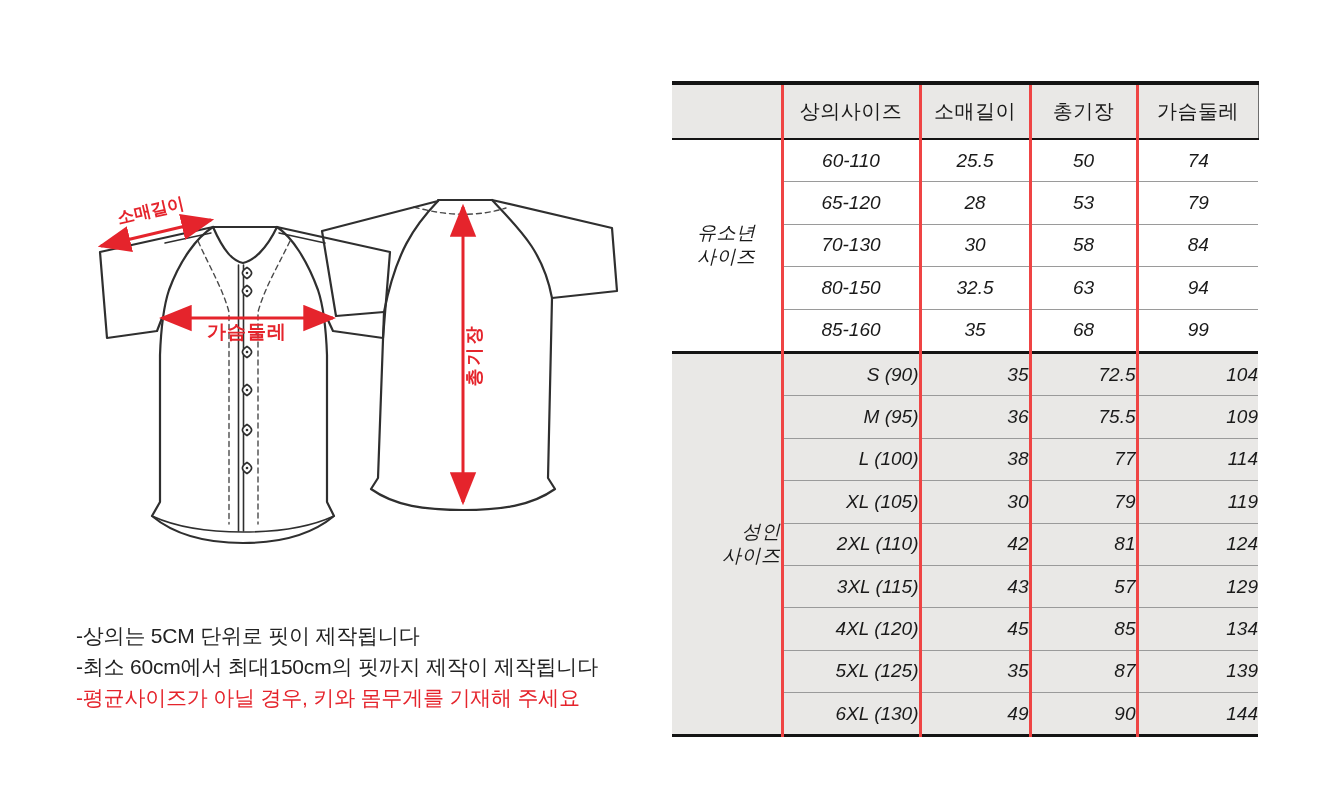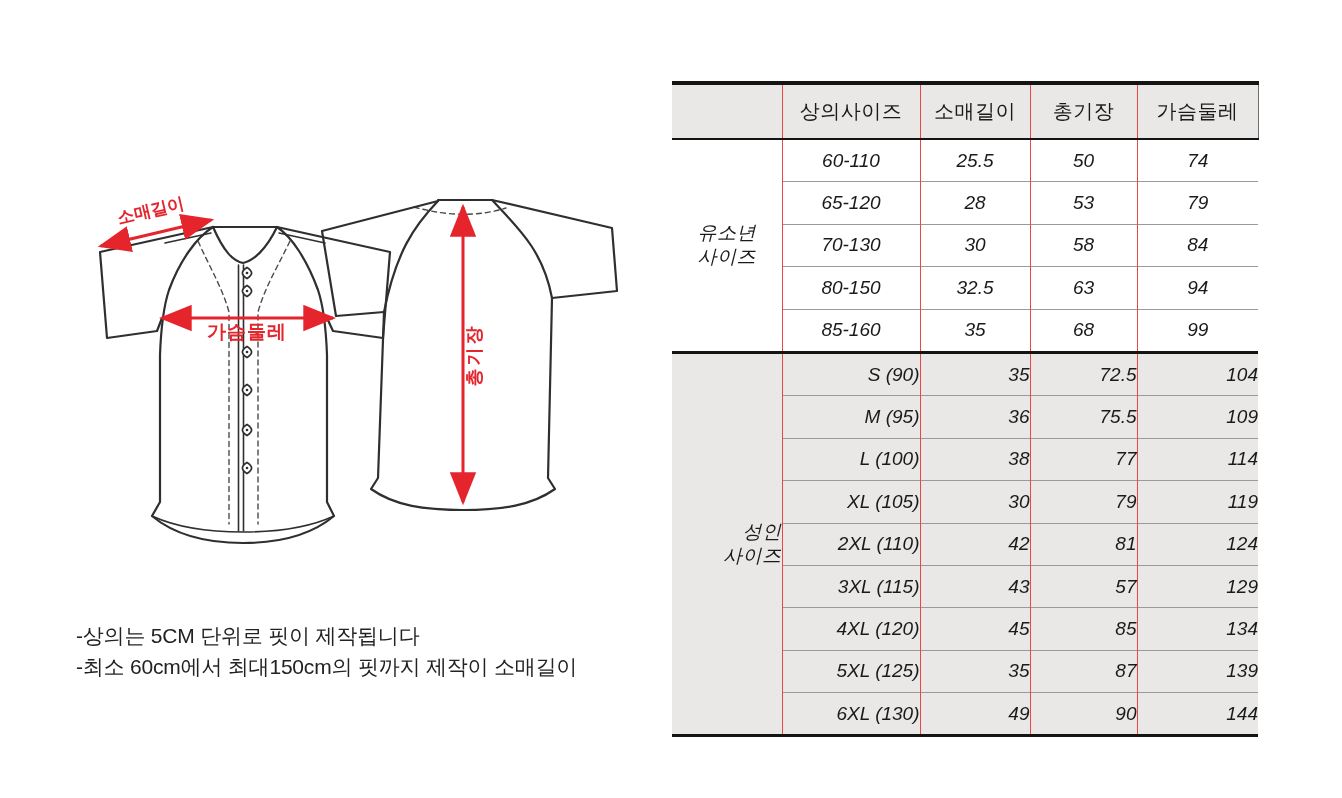--- a/index.html
+++ b/index.html
@@ -26,21 +26,21 @@
   
   #table-wrap{position:absolute;left:672px;top:81px;}
   table.size-table{border-collapse:collapse;table-layout:fixed;width:586px;
                    border-top:4px solid #141414;border-bottom:3px solid #141414;}
   table.size-table th,table.size-table td{padding:0;text-align:center;vertical-align:middle;
                    font-weight:normal;}
   table.size-table th{height:53px;background:#e9e8e6;border-bottom:2px solid #141414;
                    font-size:20px;letter-spacing:0.5px;}
   table.size-table th:last-child{border-right:1px solid #6e6e6e;}
   table.size-table td{height:41.4px;font-size:19px;font-style:italic;}
-  .vline{border-left:1px solid #ef4444;}
+  .vline{border-left:3px solid #ef4444;}
   td.data{border-top:1px solid #9a9a9a;}
   tr.adult-first td{border-top:3px solid #141414;}
   td.group-label{font-size:20px;line-height:1.3;white-space:pre-line;letter-spacing:0.5px;}
   tr.adult td{background:#e9e8e6;text-align:right;}
   td.adult-bg{background:#e9e8e6;}
 </style>
 </head>
 <body>
 
 <div id="canvas">
@@ -127,21 +127,22 @@
       <path class="measure" d="M101,246 L211,220" marker-start="url(#arr)" marker-end="url(#arr)"></path>
       <text class="svg-label lbl-sleeve" text-anchor="middle" transform="translate(152,216) rotate(-13)">소매길이</text>
 
       <path class="measure" d="M162,318 L333,318" marker-start="url(#arr)" marker-end="url(#arr)"></path>
       <text class="svg-label lbl-chest" text-anchor="middle" transform="translate(247,338)">가슴둘레</text>
     </g>
   </svg>
 
   <div id="notes">
     <div class="note">-상의는 5CM 단위로 핏이 제작됩니다</div>
-    <div class="note">-최소 60cm에서 최대150cm의 핏까지 제작이 소매길이</div>
+    <div class="note">-최소 60cm에서 최대150cm의 핏까지 제작이 제작됩니다</div>
+    <div class="note note-red">-평균사이즈가 아닐 경우, 키와 몸무게를 기재해 주세요</div>
   </div>
 
   <div id="table-wrap">
     <table class="size-table">
       <colgroup>
         <col style="width:110px">
           <col style="width:138px">
           <col style="width:110px">
         <col style="width:107px">
           <col style="width:121px">

